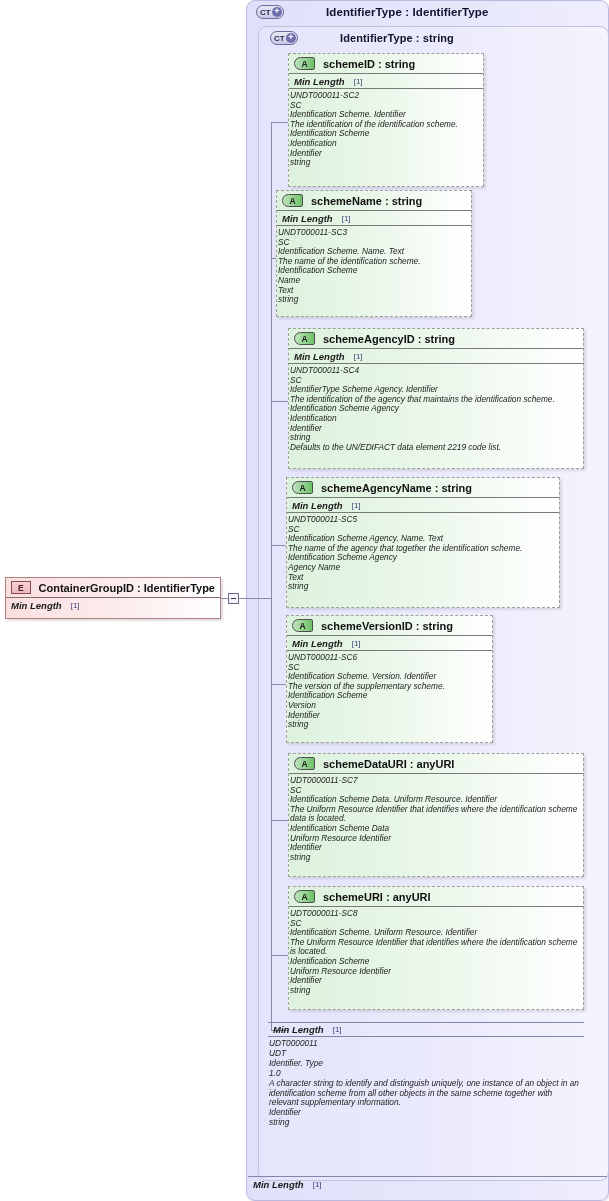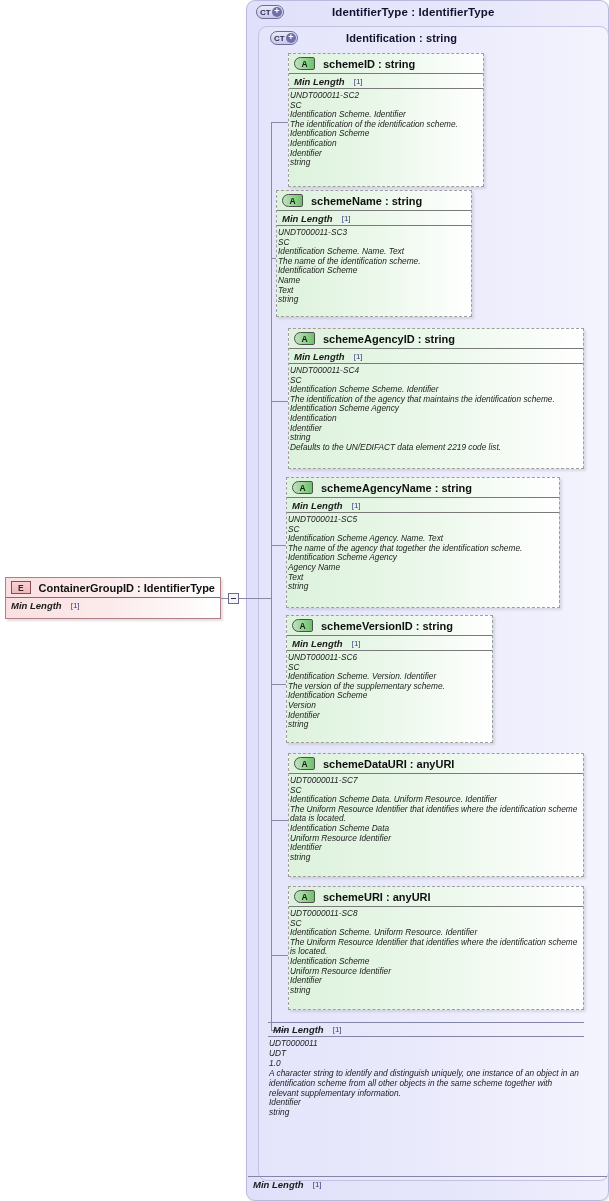--- a/index.html
+++ b/index.html
@@ -24,21 +24,21 @@
     box-shadow:1px 1px 2px rgba(120,120,160,.25);
   }
   #inner-ct{
     left:258px;top:26px;width:351px;height:1155px;
     background:linear-gradient(to right,#e4e4fb 0%,#eaeafc 50%,#f4f4fe 100%);
     border:1px solid #c2c2e0;
     border-radius:9px;
     box-sizing:border-box;
   }
 
-  .ct-title-row{position:absolute;display:flex;align-items:center;gap:13px;}
+  .ct-title-row{position:absolute;display:flex;align-items:center;gap:7px;}
   #outer-title{left:256px;top:5px;}
   #inner-title{left:270px;top:31px;}
 
   .ct-icon{
     display:inline-block;
     width:28px;height:14px;
     border:1px solid #6b6b9e;
     border-radius:7px;
     background:linear-gradient(to bottom,#e9e9f6,#c9c9e6);
     position:relative;
@@ -169,21 +169,21 @@
     <span class="plus">+</span>
   </span>
   <span class="ct-label">IdentifierType : IdentifierType</span>
 </div>
 
 <div class="ct-title-row" id="inner-title">
   <span class="ct-icon">
     <span>CT</span>
     <span class="plus">+</span>
   </span>
-  <span class="ct-label">Identification : string</span>
+  <span class="ct-label">IdentifierType : string</span>
 </div>
 
 <div class="abs" id="elem-box">
   <div class="attr-head">
     <span class="e-icon">E</span>
     <span class="attr-name">ContainerGroupID : IdentifierType</span>
   </div>
   <div class="minlen-row">
     <span class="minlen-lbl">Min Length</span>
     <span class="minlen-card">[1]</span>
@@ -252,21 +252,21 @@
     <span class="a-icon">A</span>
     <span class="attr-name">schemeAgencyID : string</span>
   </div>
   <div class="minlen-row">
     <span class="minlen-lbl">Min Length</span>
     <span class="minlen-card">[1]</span>
   </div>
   <div class="doc">
       <div>UNDT000011-SC4</div>
       <div>SC</div>
-      <div>Identification Scheme Scheme. Identifier</div>
+      <div>IdentifierType Scheme Agency. Identifier</div>
       <div>The identification of the agency that maintains the identification scheme.</div>
       <div>Identification Scheme Agency</div>
       <div>Identification</div>
       <div>Identifier</div>
       <div>string</div>
       <div>Defaults to the UN/EDIFACT data element 2219 code list.</div>
     </div>
 </div>
 
 <div class="attr-box" id="attr3" style="left:286px;top:477px;width:274px;height:131px;">
@@ -346,20 +346,21 @@
 </div>
 
 <div class="abs" id="final-doc">
   <div class="minlen-row">
     <span class="minlen-lbl">Min Length</span>
     <span class="minlen-card">[1]</span>
   </div>
   <div class="doc">
       <div>UDT0000011</div>
       <div>UDT</div>
+      <div>Identifier. Type</div>
       <div>1.0</div>
       <div>A character string to identify and distinguish uniquely, one instance of an object in an identification scheme from all other objects in the same scheme together with relevant supplementary information.</div>
       <div>Identifier</div>
       <div>string</div>
     </div>
 </div>
 
 <div class="abs" id="outer-minlen">
   <span class="minlen-lbl">Min Length</span>
   <span class="minlen-card">[1]</span>

